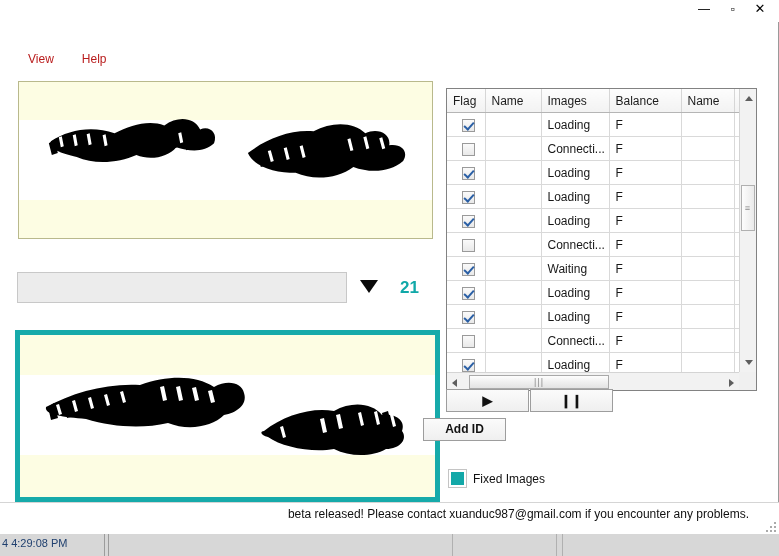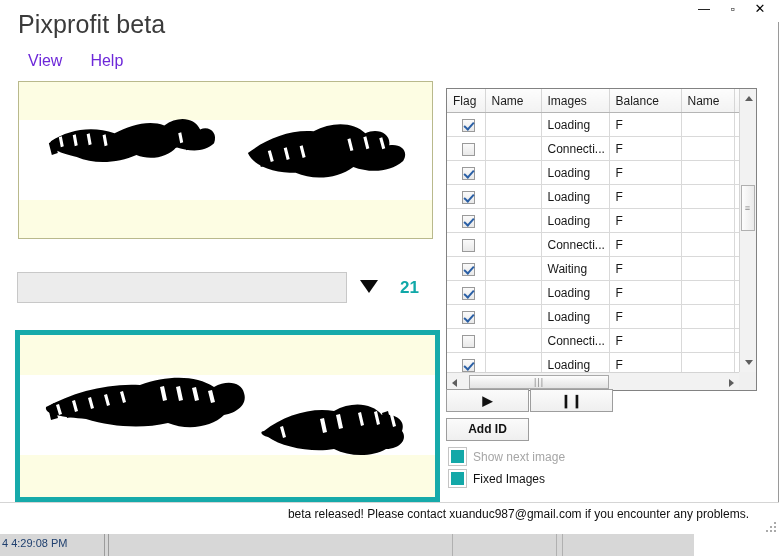--- a/index.html
+++ b/index.html
@@ -60,22 +60,22 @@
     letter-spacing: 0.1px;
     font-family: "Liberation Sans", sans-serif;
   }
   #menu-bar {
     position: absolute;
     left: 24px; top: 50px;
     display: flex;
     gap: 20px;
   }
   .menu-item {
-    font-size: 16px;
-    color: #6d28d9;
+    font-size: 12px;
+    color: #b91c1c;
     padding: 2px 4px;
     cursor: default;
   }
 
   
   .captcha-panel {
     position: absolute;
     background: #fdfde3;
     box-sizing: border-box;
     overflow: hidden;
@@ -290,21 +290,21 @@
     font-family: "Liberation Sans", sans-serif;
     font-size: 12px;
     font-weight: bold;
     color: #111;
     text-align: center;
     cursor: default;
     line-height: 21px;
   }
   #btn-play       { left: 446px; top: 389px; width: 83px; height: 23px; font-size: 13px;}
   #btn-pause      { left: 530px; top: 389px; width: 83px; height: 23px; font-size: 13px;}
-  #btn-add-id     { left: 446px; top: 418px; width: 83px; height: 23px; }
+  #btn-add-id     { left: 423px; top: 418px; width: 83px; height: 23px; }
   #btn-screenshot { left: 530px; top: 418px; width: 83px; height: 23px; }
 
   
   .opt-row {
     position: absolute;
     display: flex;
     align-items: center;
     gap: 7px;
   }
   #opt-show-next { left: 449px; top: 448px; }
@@ -345,21 +345,21 @@
   #resize-grip i {
     position: absolute;
     width: 2px; height: 2px;
     background: #aaa;
   }
 
   
   #bg-chat {
     position: absolute;
     left: 0; top: 534px;
-    width: 694px; height: 22px;
+    width: 779px; height: 22px;
     background: #d7d7d7;
     overflow: hidden;
   }
   #chat-time {
     position: absolute;
     left: 2px; top: 3px;
     font-size: 11px;
     color: #20406f;
     white-space: nowrap;
   }
@@ -383,21 +383,20 @@
 <body>
 
 <div id="app-window">
 
   <div id="title-bar">
     <div class="win-btn" id="btn-min">—</div>
     <div class="win-btn" id="btn-max">▫</div>
     <div class="win-btn" id="btn-close">✕</div>
   </div>
 
-  <div id="app-title">Pixprofit beta</div>
 
   <div id="menu-bar">
     <div class="menu-item">View</div>
     <div class="menu-item">Help</div>
   </div>
 
   <div class="captcha-panel" id="captcha-top">
     <div class="captcha-white-band"></div>
     <svg class="blob-wrap" viewBox="0 0 415 158" preserveAspectRatio="none">
       <g fill="#000">
@@ -588,24 +587,20 @@
       </div>
       <div class="sb-arrow arrow-right"></div>
     </div>
     <div class="sb-corner"></div>
   </div>
 
   <div class="ctl-btn" id="btn-play">▶</div>
   <div class="ctl-btn" id="btn-pause">❙❙</div>
   <div class="ctl-btn" id="btn-add-id">Add ID</div>
 
-  <div class="opt-row" id="opt-show-next">
-    <div class="teal-box"></div>
-    <div class="opt-label disabled">Show next image</div>
-  </div>
   <div class="opt-row" id="opt-fixed">
     <div class="teal-box"></div>
     <div class="opt-label">Fixed Images</div>
   </div>
 
   <div id="status-bar">
     <div id="status-text">beta released! Please contact xuanduc987@gmail.com if you encounter any problems.</div>
     <div id="resize-grip">
       <i style="right:0;bottom:0"></i>
         <i style="right:4px;bottom:0"></i>

